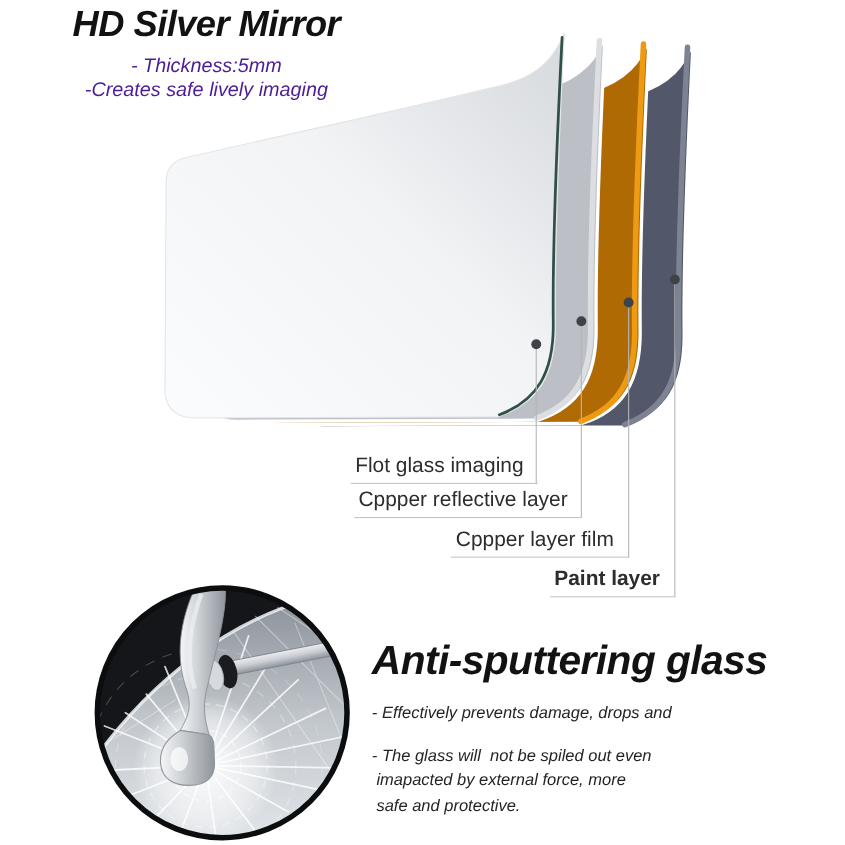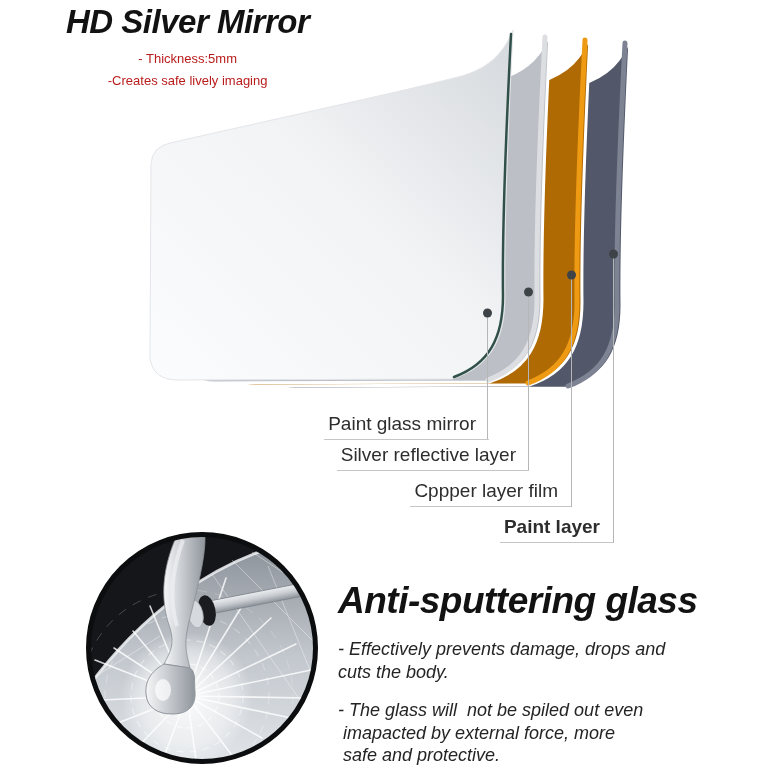--- a/index.html
+++ b/index.html
@@ -7,22 +7,22 @@
     position:relative;width:768px;height:768px;overflow:hidden;
     background:#ffffff;font-family:"Liberation Sans",sans-serif;color:#1e1e1e;
   }
   
   .hdr{position:absolute;left:66px;top:2px;text-align:center;}
   .hdr h1{
     margin:0;font-size:33px;line-height:40px;font-weight:bold;font-style:italic;
     letter-spacing:-0.5px;color:#121212;font-family:"Liberation Sans",sans-serif;
   }
   .hdr .sub{
-    font-size:13px;line-height:22px;font-weight:500;
-    color:#b91c1c;white-space:pre;
+    font-size:18px;line-height:22px;font-style:italic;font-weight:500;
+    color:#4c1d95;white-space:pre;
   }
   .hdr .sub1{margin-top:6px;}
   
   #diagram{position:absolute;left:0;top:0;width:768px;height:768px;}
   
   .layer-label{
     position:absolute;display:inline-block;font-size:19px;line-height:24px;
     color:#2d2d2d;padding:0 13px 3px 4px;border-bottom:1px solid #c4c6c8;
     white-space:pre;background:transparent;
   }
@@ -31,21 +31,21 @@
   .ll3{right:197px;top:479px;text-align:center;}
   .ll4{right:155px;top:515px;font-weight:bold;}
   
   .feature{position:absolute;left:338px;top:580px;width:420px;}
   .feature h2{
     margin:0;font-size:37px;line-height:42px;font-weight:bold;font-style:italic;
     letter-spacing:-0.5px;color:#121212;
   }
   .feature .para{margin-top:16px;}
   .feature .pline{
-    font-size:18px;line-height:22.5px;font-style:italic;font-weight:500;
+    font-size:15px;line-height:22.5px;font-style:italic;font-weight:500;
     color:#242424;white-space:pre;
   }
 </style>
 </head>
 <body>
 
 <div id="canvas">
 
   <div class="hdr">
     <h1>HD Silver Mirror</h1>
@@ -173,30 +173,29 @@
           <path fill="url(#gradMetalV)" stroke="#8a9096" stroke-width="0.8" d="M178,533 C163,565 159,598 170,628 C175,645 170,652 164,664 L190,668 C186,652 184,645 188,626 C195,596 206,560 205,534 Z"></path>
           <path fill="none" stroke="#eef0f2" stroke-width="4" opacity="0.7" d="M183,540 C172,570 169,600 177,626"></path>
           <path fill="url(#gradMetalV)" stroke="#90969c" stroke-width="1" d="M164,664 C150,672 145,682 146,694 C147,708 158,714 172,714 C188,714 196,706 195,692 C194,680 196,672 190,668 Z"></path>
           <ellipse cx="163" cy="690" rx="8" ry="11" fill="#ffffff" opacity="0.7"></ellipse>
         </g>
       </g>
       <circle cx="202" cy="648" r="113.5" fill="none" stroke="#0c0d0f" stroke-width="5"></circle>
     </g>
   </svg>
 
-  <div class="layer-label ll1">Paint glass mirror</div>
-  <div class="layer-label ll2">Silver reflective layer</div>
+  <div class="layer-label ll1">Flot glass imaging</div>
+  <div class="layer-label ll2">Cppper reflective layer</div>
   <div class="layer-label ll3">Cppper layer film</div>
   <div class="layer-label ll4">Paint layer</div>
 
   <div class="feature">
     <h2>Anti-sputtering glass</h2>
     <div class="para">
       <div class="pline">- Effectively prevents damage, drops and</div>
-      <div class="pline">cuts the body.</div>
     </div>
     <div class="para">
       <div class="pline">- The glass will  not be spiled out even</div>
       <div class="pline"> imapacted by external force, more</div>
       <div class="pline"> safe and protective.</div>
     </div>
   </div>
 
 </div>
 

